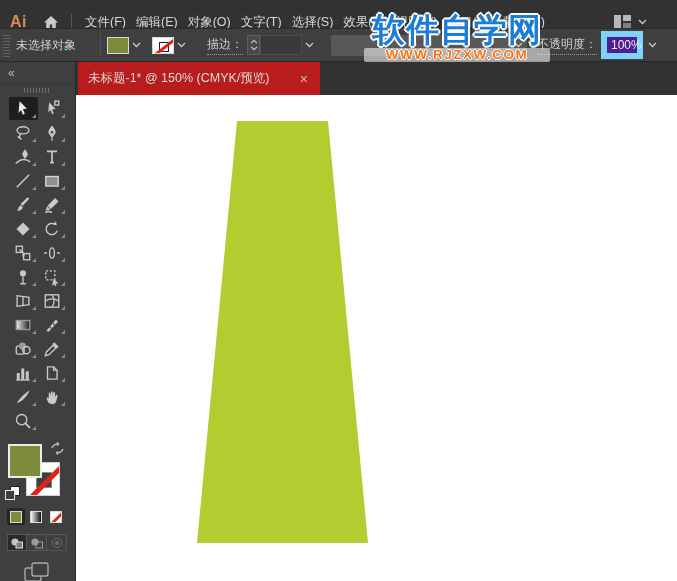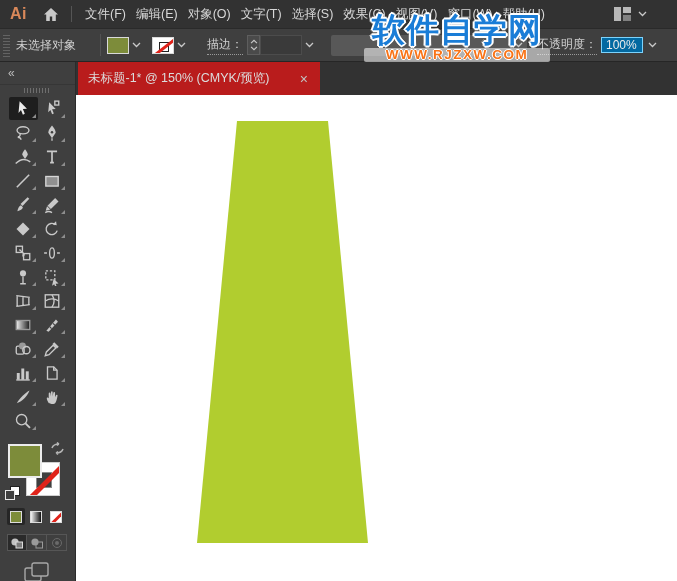--- a/index.html
+++ b/index.html
@@ -1,20 +1,20 @@
 <!DOCTYPE html>
 <html><head>
 <meta charset="utf-8">
 <style>
   html,body{margin:0;padding:0;background:#222;}
   .stage{position:relative;width:677px;height:581px;background:#323232;overflow:hidden;
          font-family:"Liberation Sans","DejaVu Sans",sans-serif;color:#d8d8d8;}
 
   
-  .menubar{position:absolute;left:0;top:0;width:677px;height:28px;background:#323232;
+  .menubar{position:absolute;left:0;top:8px;width:677px;height:28px;background:#323232;
            display:flex;align-items:center;font-size:12.5px;}
   .ai-logo{color:#d9885a;font-weight:bold;font-size:16px;margin:0 12px 0 10px;letter-spacing:.5px;}
   .home-btn{display:flex;align-items:center;justify-content:center;width:24px;height:22px;}
   .vsep{width:1px;height:16px;background:#555;margin:0 8px;}
   .menus{display:flex;align-items:flex-end;}
   .menu-item{padding:0 5px;white-space:nowrap;cursor:default;}
   .workspace-btn{margin-left:auto;margin-right:30px;display:flex;align-items:center;gap:7px;}
 
   
   .controlbar{position:absolute;left:0;top:28px;width:677px;height:34px;background:#3f3f3f;
@@ -28,21 +28,21 @@
   .cb-swatch{width:22px;height:17px;border:1px solid #d9d9d9;box-sizing:border-box;position:relative;background:#fff;overflow:hidden;}
   .cb-swatch.none::before{content:"";position:absolute;left:6px;top:4px;width:8px;height:8px;border:1px solid #222;}
   .cb-swatch.none::after{content:"";position:absolute;left:-4px;top:6px;width:36px;height:3px;background:#e0231a;transform:rotate(-38deg);}
   .chev-btn{padding:2px 3px;display:flex;align-items:center;}
   .dotted-label{border-bottom:1px dotted #9a9a9a;padding-bottom:1px;margin:0 4px 0 10px;white-space:nowrap;}
   .stepper{width:13px;height:20px;background:#4a4a4a;border:1px solid #5e5e5e;display:flex;flex-direction:column;
            align-items:center;justify-content:center;gap:2px;box-sizing:border-box;}
   .stroke-field{width:42px;height:20px;background:#3a3a3a;border:1px solid #4c4c4c;box-sizing:border-box;}
   .brush-dd{width:196px;height:21px;background:#585858;border-radius:2px;margin-left:14px;
             display:flex;align-items:center;justify-content:flex-end;padding-right:4px;box-sizing:border-box;}
-  .opacity-field{width:42px;height:16px;background:#0369a1;border:1px solid #7dd3fc;box-sizing:border-box;
+  .opacity-field{width:42px;height:28px;background:#4c1d95;border:6px solid #7dd3fc;box-sizing:border-box;
                  display:flex;align-items:center;padding-left:4px;color:#ececec;}
   .opacity-chev{margin-left:2px;}
 
   
   .docarea{position:absolute;left:76px;top:62px;right:0;bottom:0;}
   .tabbar{position:absolute;left:0;top:0;right:0;height:33px;background:#323232;}
   .tab{position:absolute;left:2px;top:0;width:242px;height:33px;background:#b91c1c;
        display:flex;align-items:center;font-size:12.5px;color:#dcdcdc;padding:0 10px;box-sizing:border-box;}
   .tab-close{margin-left:auto;color:#c2c2c2;font-size:14px;line-height:1;padding:0 2px;}
 

